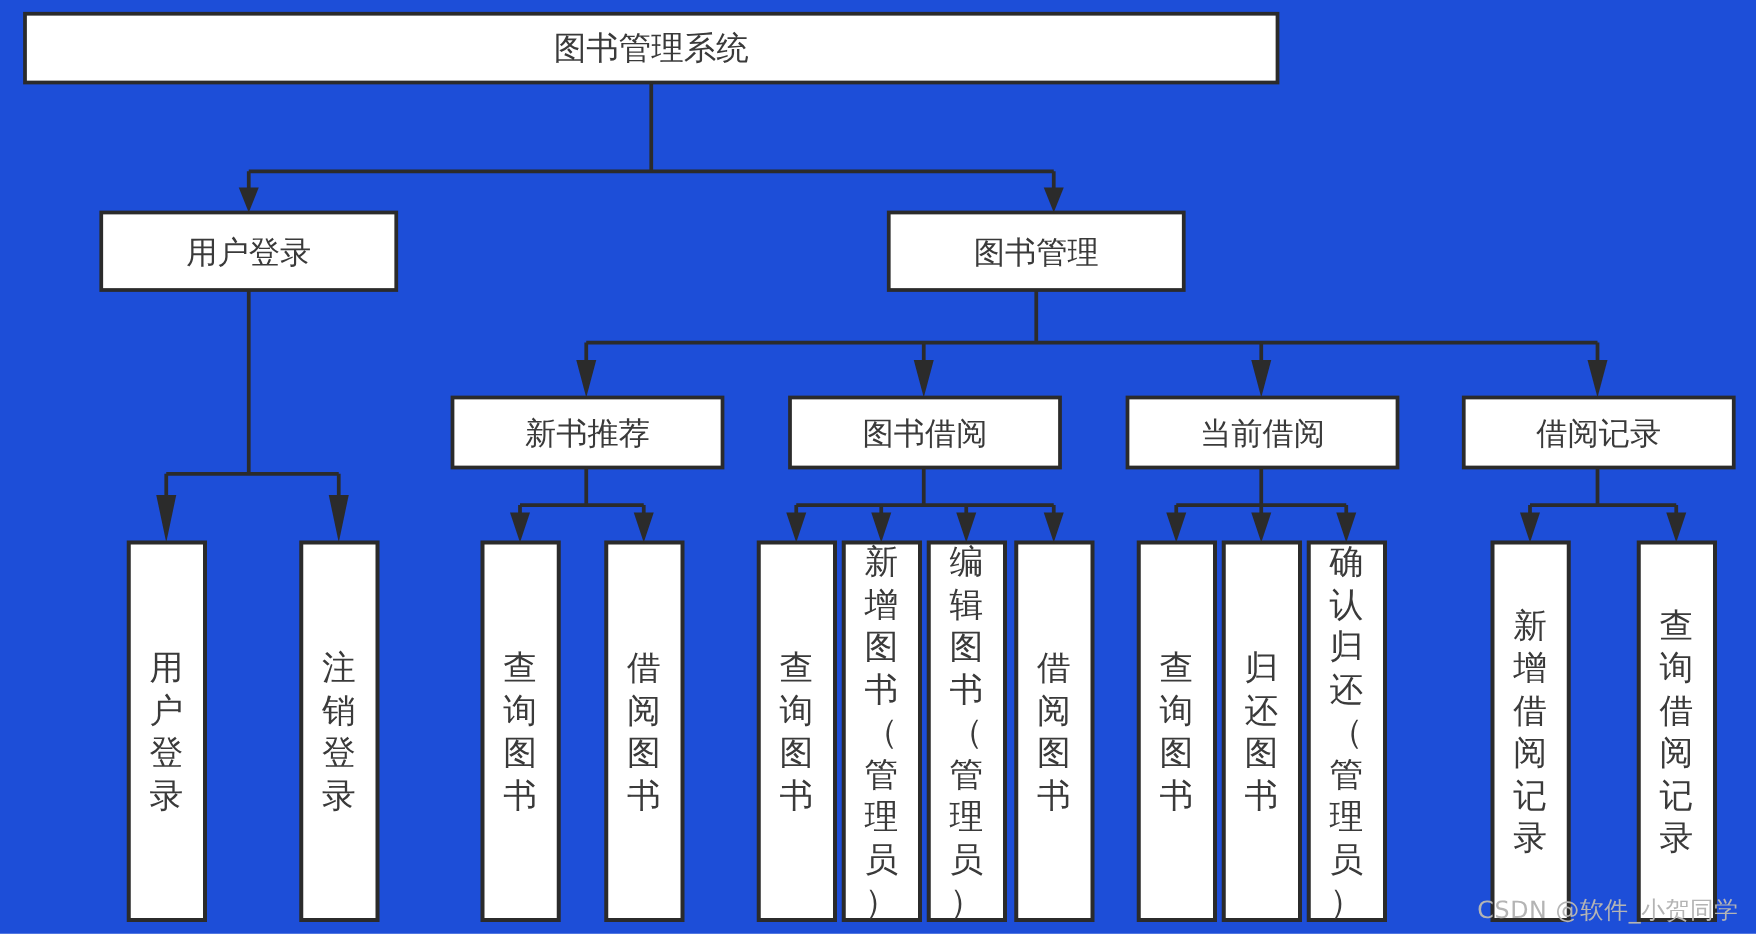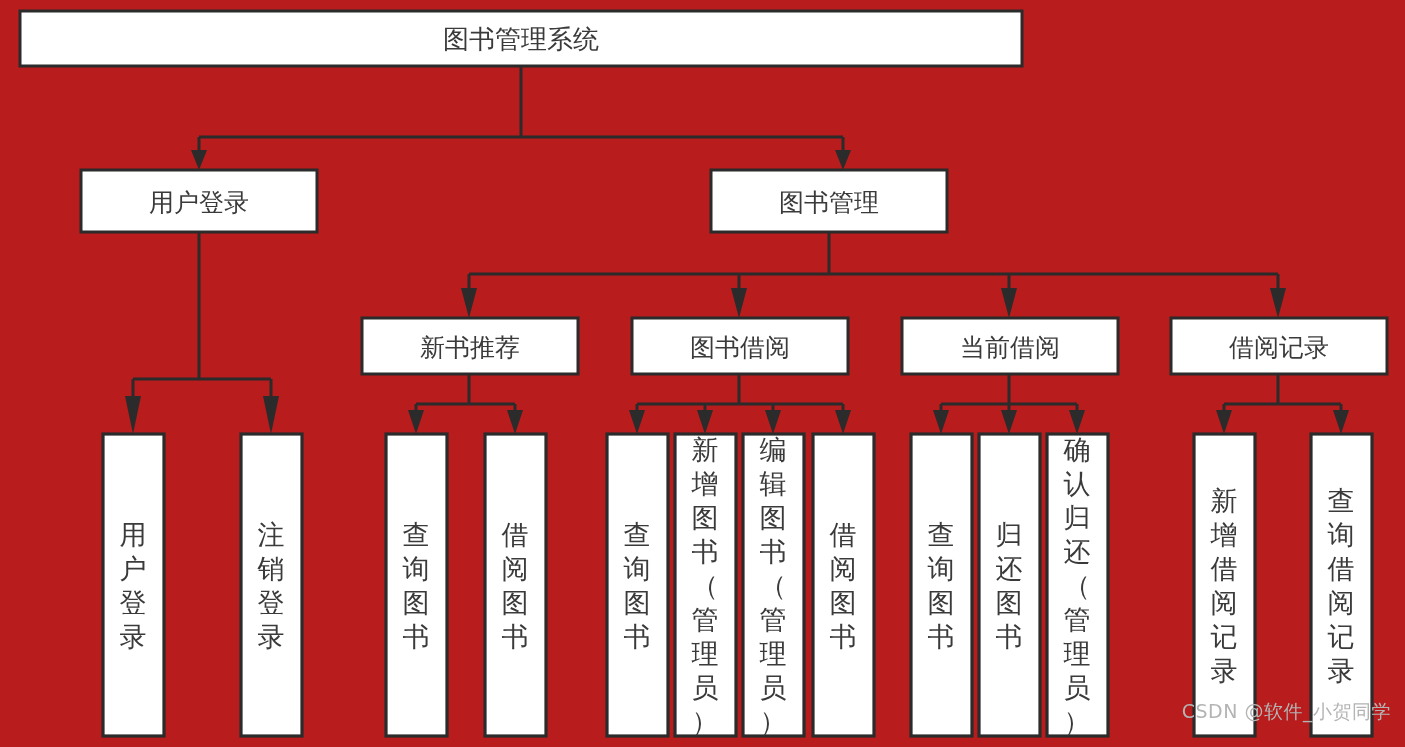--- a/index.html
+++ b/index.html
@@ -11,21 +11,21 @@
   body {
     width: 1405px;
     height: 747px;
     font-family: "DejaVu Sans", "Liberation Sans", sans-serif;
     overflow: hidden;
   }
   #diagram-root {
     position: relative;
     width: 1405px;
     height: 747px;
-    background: #b91c1c;
+    background: #1d4ed8;
   }
   svg#tree-svg {
     position: absolute;
     left: 0;
     top: 0;
     width: 1405px;
     height: 747px;
     display: block;
   }
   .node-box {
@@ -61,21 +61,21 @@
   }
   .leaf-label {
     font-family: "DejaVu Sans", "Liberation Sans", sans-serif;
     fill: #3a3a3a;
     font-size: 27px;
     text-anchor: middle;
   }
   .watermark {
     position: absolute;
     right: 14px;
-    bottom: 22px;
+    bottom: 6px;
     font-family: "DejaVu Sans", "Liberation Sans", sans-serif;
     font-size: 19px;
     color: #b4b4b4;
     letter-spacing: 0.5px;
     white-space: nowrap;
     user-select: none;
   }
 </style>
 </head>
 <body>

